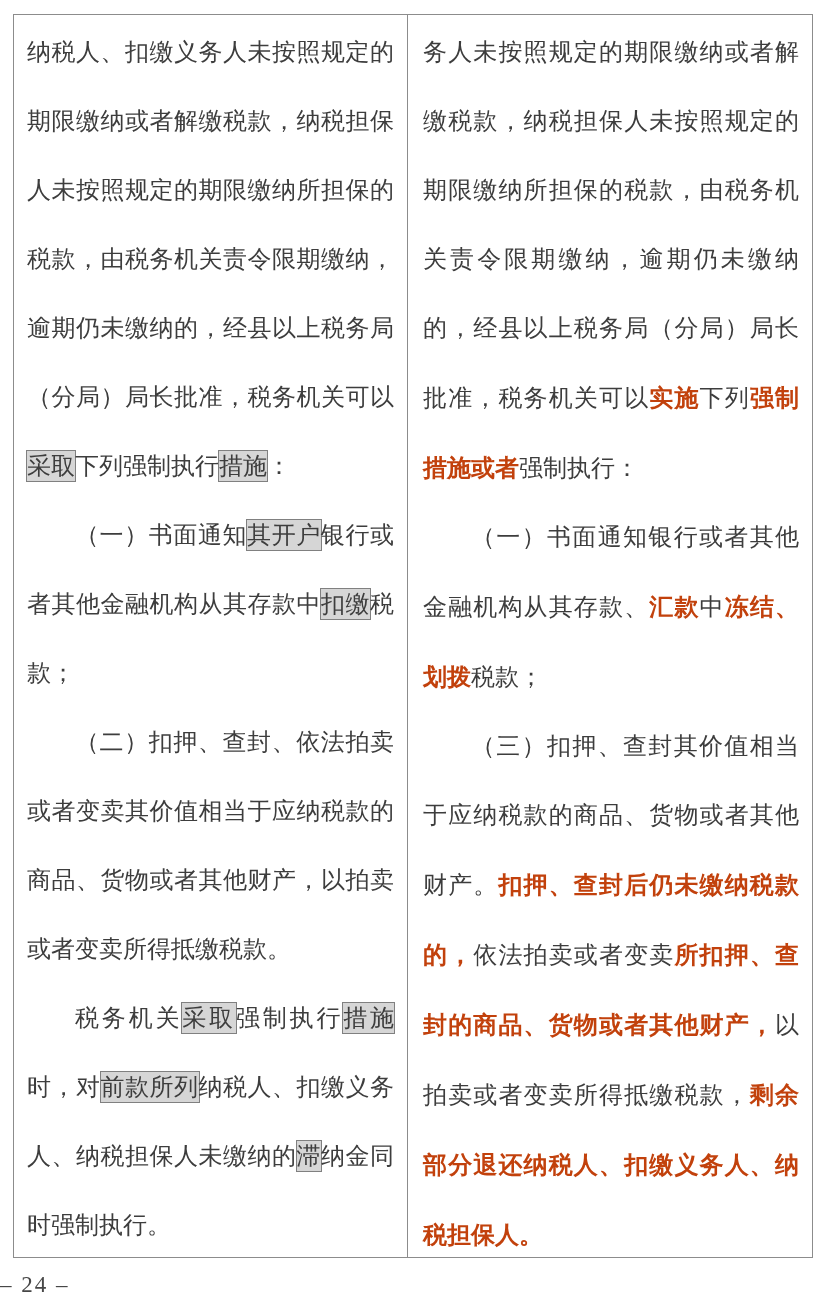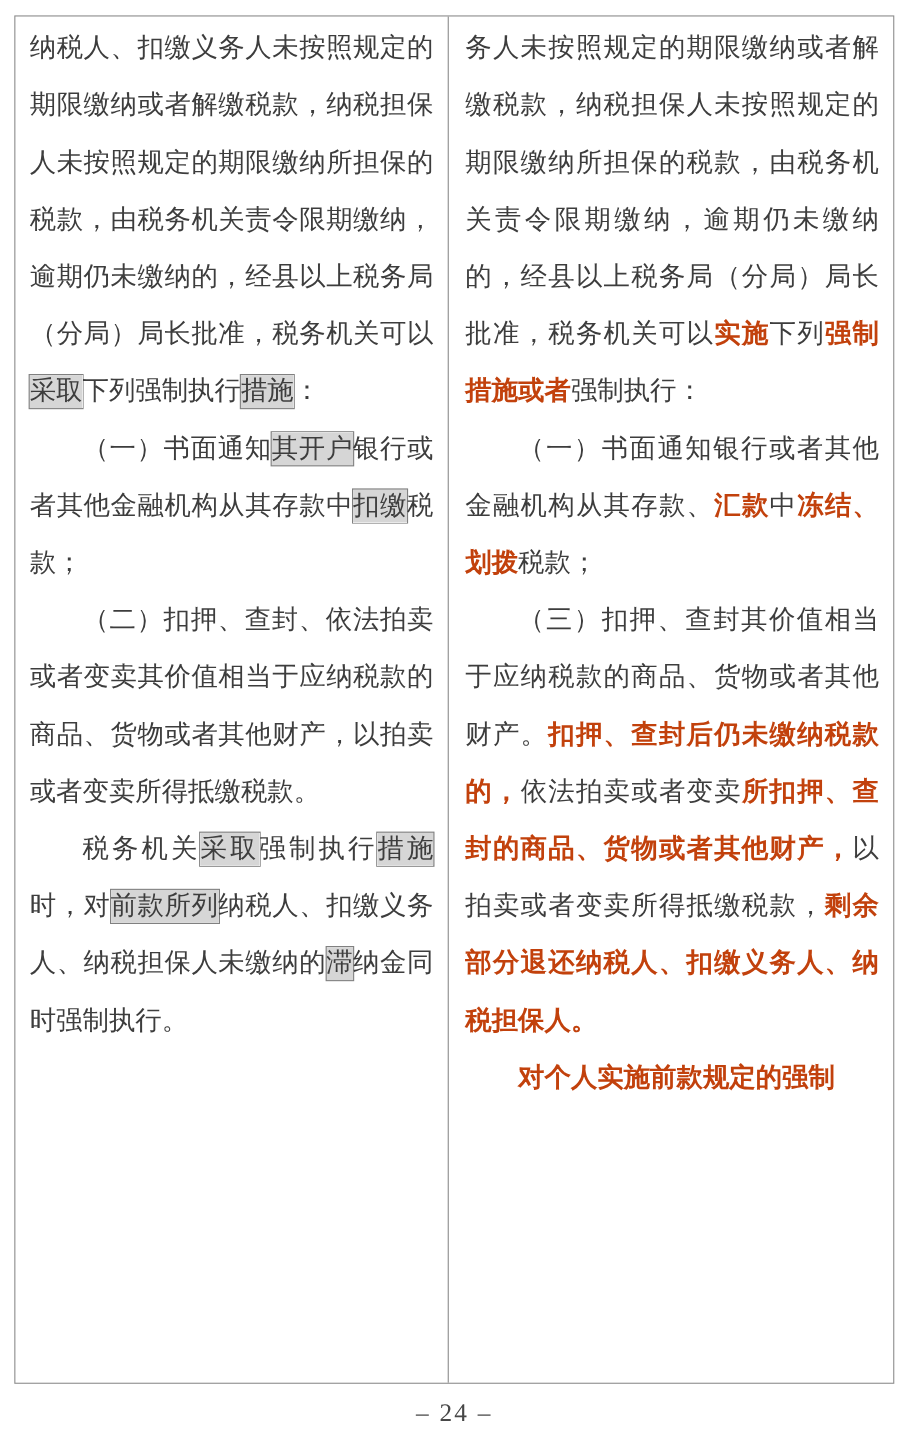--- a/index.html
+++ b/index.html
@@ -37,21 +37,21 @@
     border-right: 1px solid var(--table-border, #8c8c8c);
     padding: 3px 13px 0 13px;
   }
   .col-right {
     flex: 1;
     padding: 3px 13px 0 15px;
   }
   .para {
     margin: 0;
     font-size: 24px;
-    line-height: 52px;
+    line-height: 69px;
     color: var(--text-color, #3d3d3d);
     text-align: justify;
     text-justify: inter-character;
     font-kerning: none;
   }
   .para.indent {
     text-indent: 2em;
   }
   .run-normal {
     font-family: "Liberation Serif", "DejaVu Serif", serif;
@@ -64,21 +64,21 @@
   .run-bold {
     font-family: "Liberation Sans", "DejaVu Sans", sans-serif;
     font-weight: 700;
     color: #c2410c;
   }
   .page-number {
     position: absolute;
     left: 0;
     right: 0;
     top: 1272px;
-    text-align: center;
+    text-align: left;
     font-size: 23px;
     letter-spacing: 2px;
     color: #474747;
     font-family: "Liberation Serif", "DejaVu Serif", serif;
   }
 </style>
 </head>
 <body>
 
 <div class="page">

